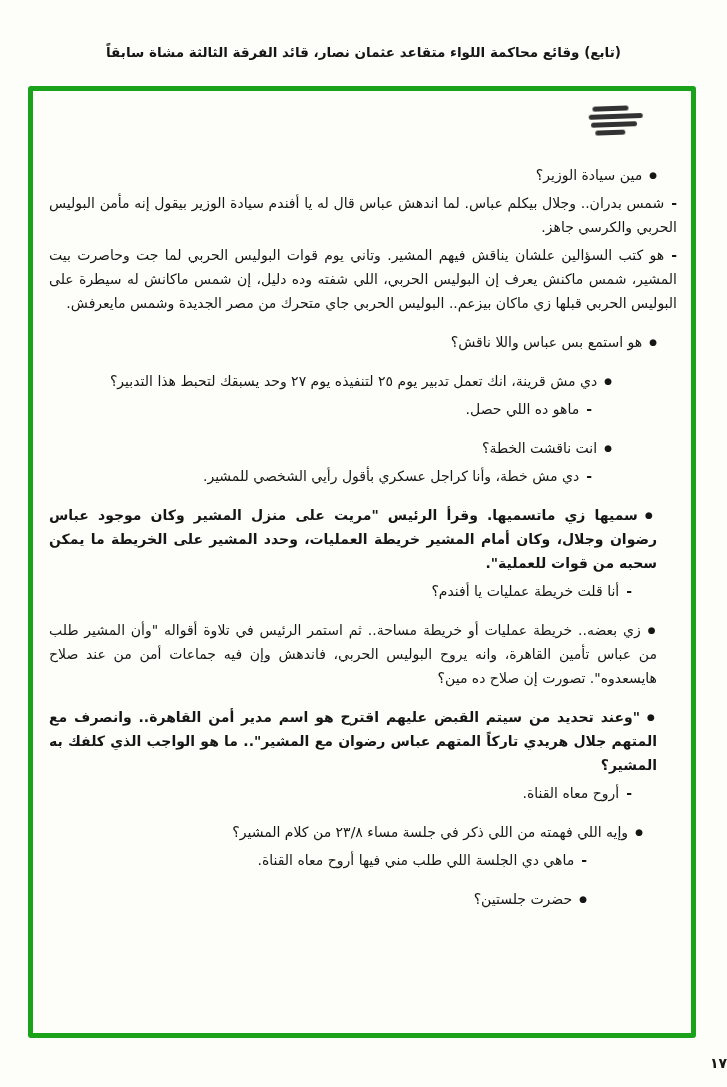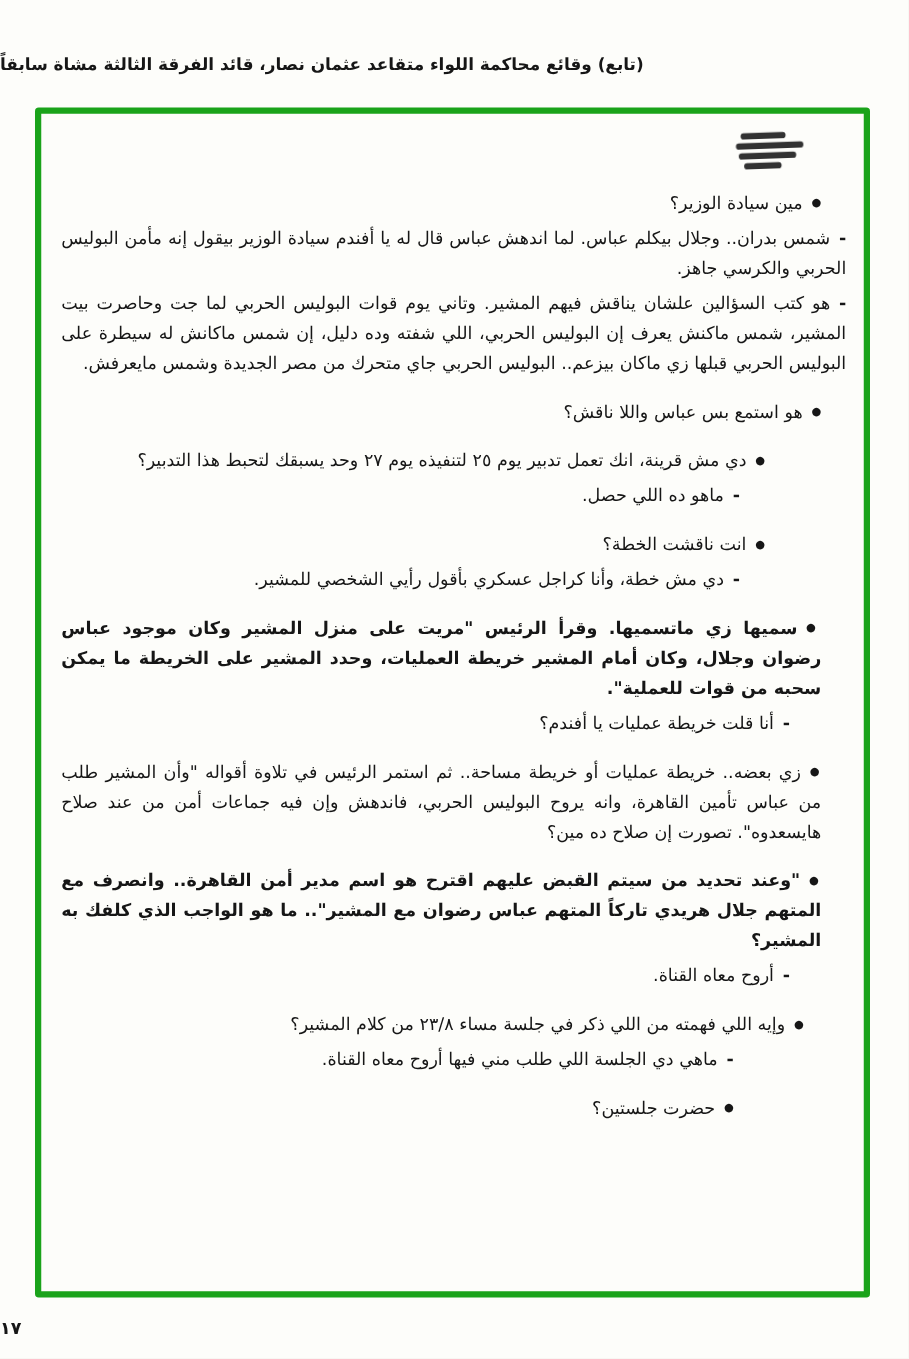--- a/index.html
+++ b/index.html
@@ -14,21 +14,21 @@
     margin: 0 auto;
     background: #fdfdfa;
     color: #161616;
     overflow: hidden;
   }
   .doc-header {
     position: absolute;
     top: 44px;
     left: 0;
     width: 100%;
-    text-align: left;
+    text-align: center;
     direction: rtl;
     font-size: 13.5px;
     font-weight: bold;
   }
   .green-box {
     position: absolute;
     top: 86px;
     left: 28px;
     width: 668px;
     height: 952px;
@@ -47,21 +47,21 @@
     opacity: .9;
     filter: blur(.3px);
   }
   .stamp .l { height: 5px; background: #1d1d1d; border-radius: 3px; margin: 3px 0; }
   .stamp .l1 { width: 36px; margin-right: 14px; }
   .stamp .l2 { width: 54px; }
   .stamp .l3 { width: 46px; margin-right: 6px; }
   .stamp .l4 { width: 30px; margin-right: 18px; }
   .transcript {
     position: absolute;
-    top: 60px;
+    top: 72px;
     right: 14px;
     left: 16px;
     direction: rtl;
     font-size: 14px;
     line-height: 24px;
     text-align: justify;
     text-align-last: right;
   }
   .item { margin-bottom: 4px; }
   .q { margin-top: 15px; }
@@ -76,21 +76,21 @@
   .mrD { margin-right: 85px; }
   .mrE { margin-right: 45px; }
   .mrF { margin-right: 34px; }
   .mrG { margin-right: 90px; }
   .mrH { margin-right: 105px; }
   .page-number {
     position: absolute;
     bottom: 16px;
     left: 0;
     width: 100%;
-    text-align: left;
+    text-align: right;
     font-size: 14px;
     font-weight: bold;
     direction: rtl;
   }
 </style>
 </head>
 <body>
 
 <div class="page">
 

